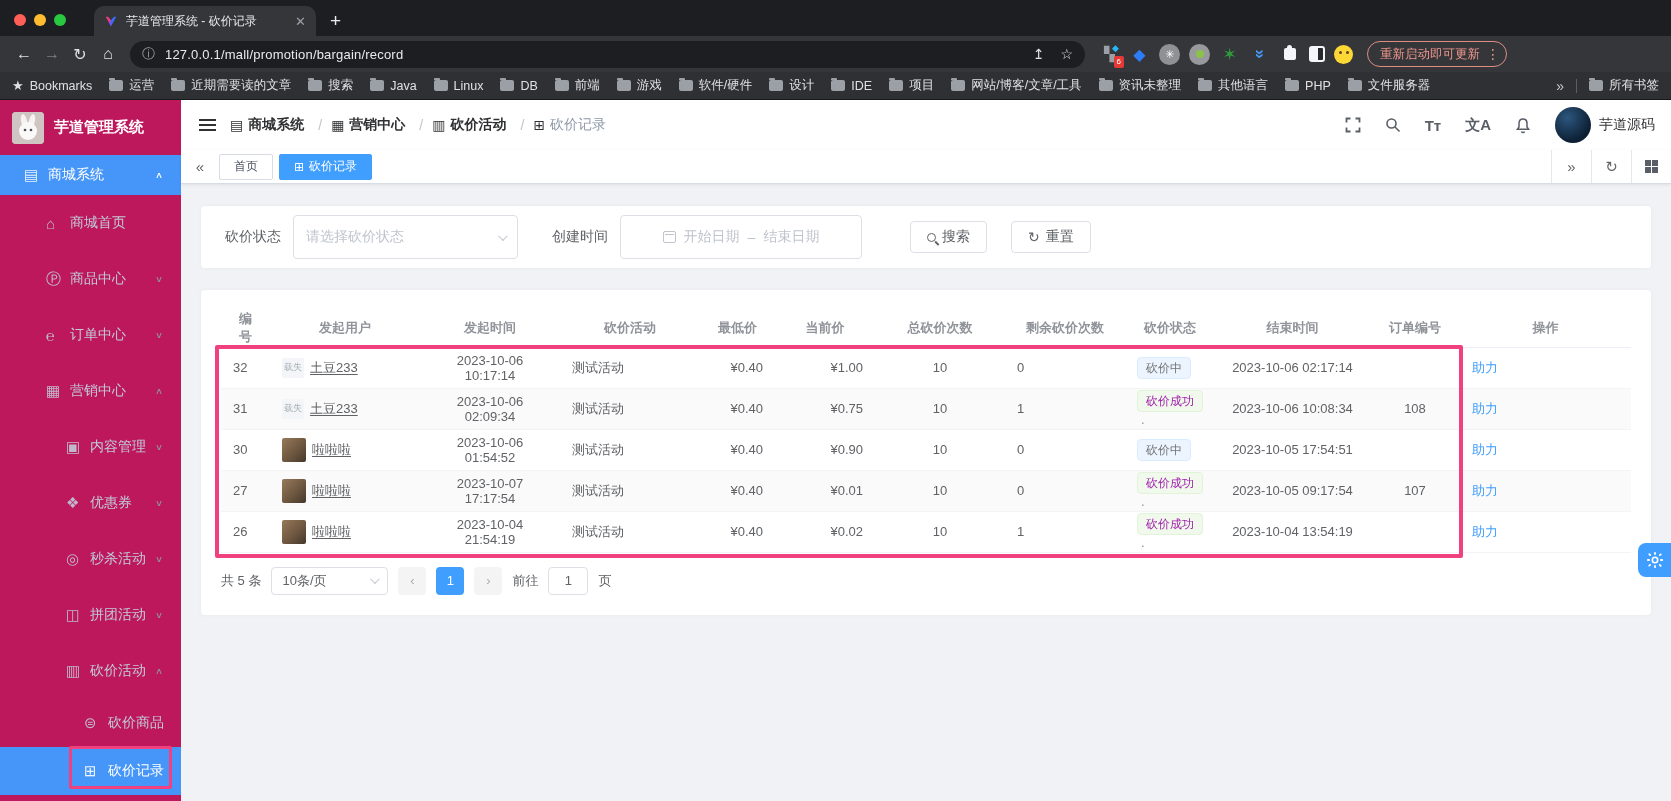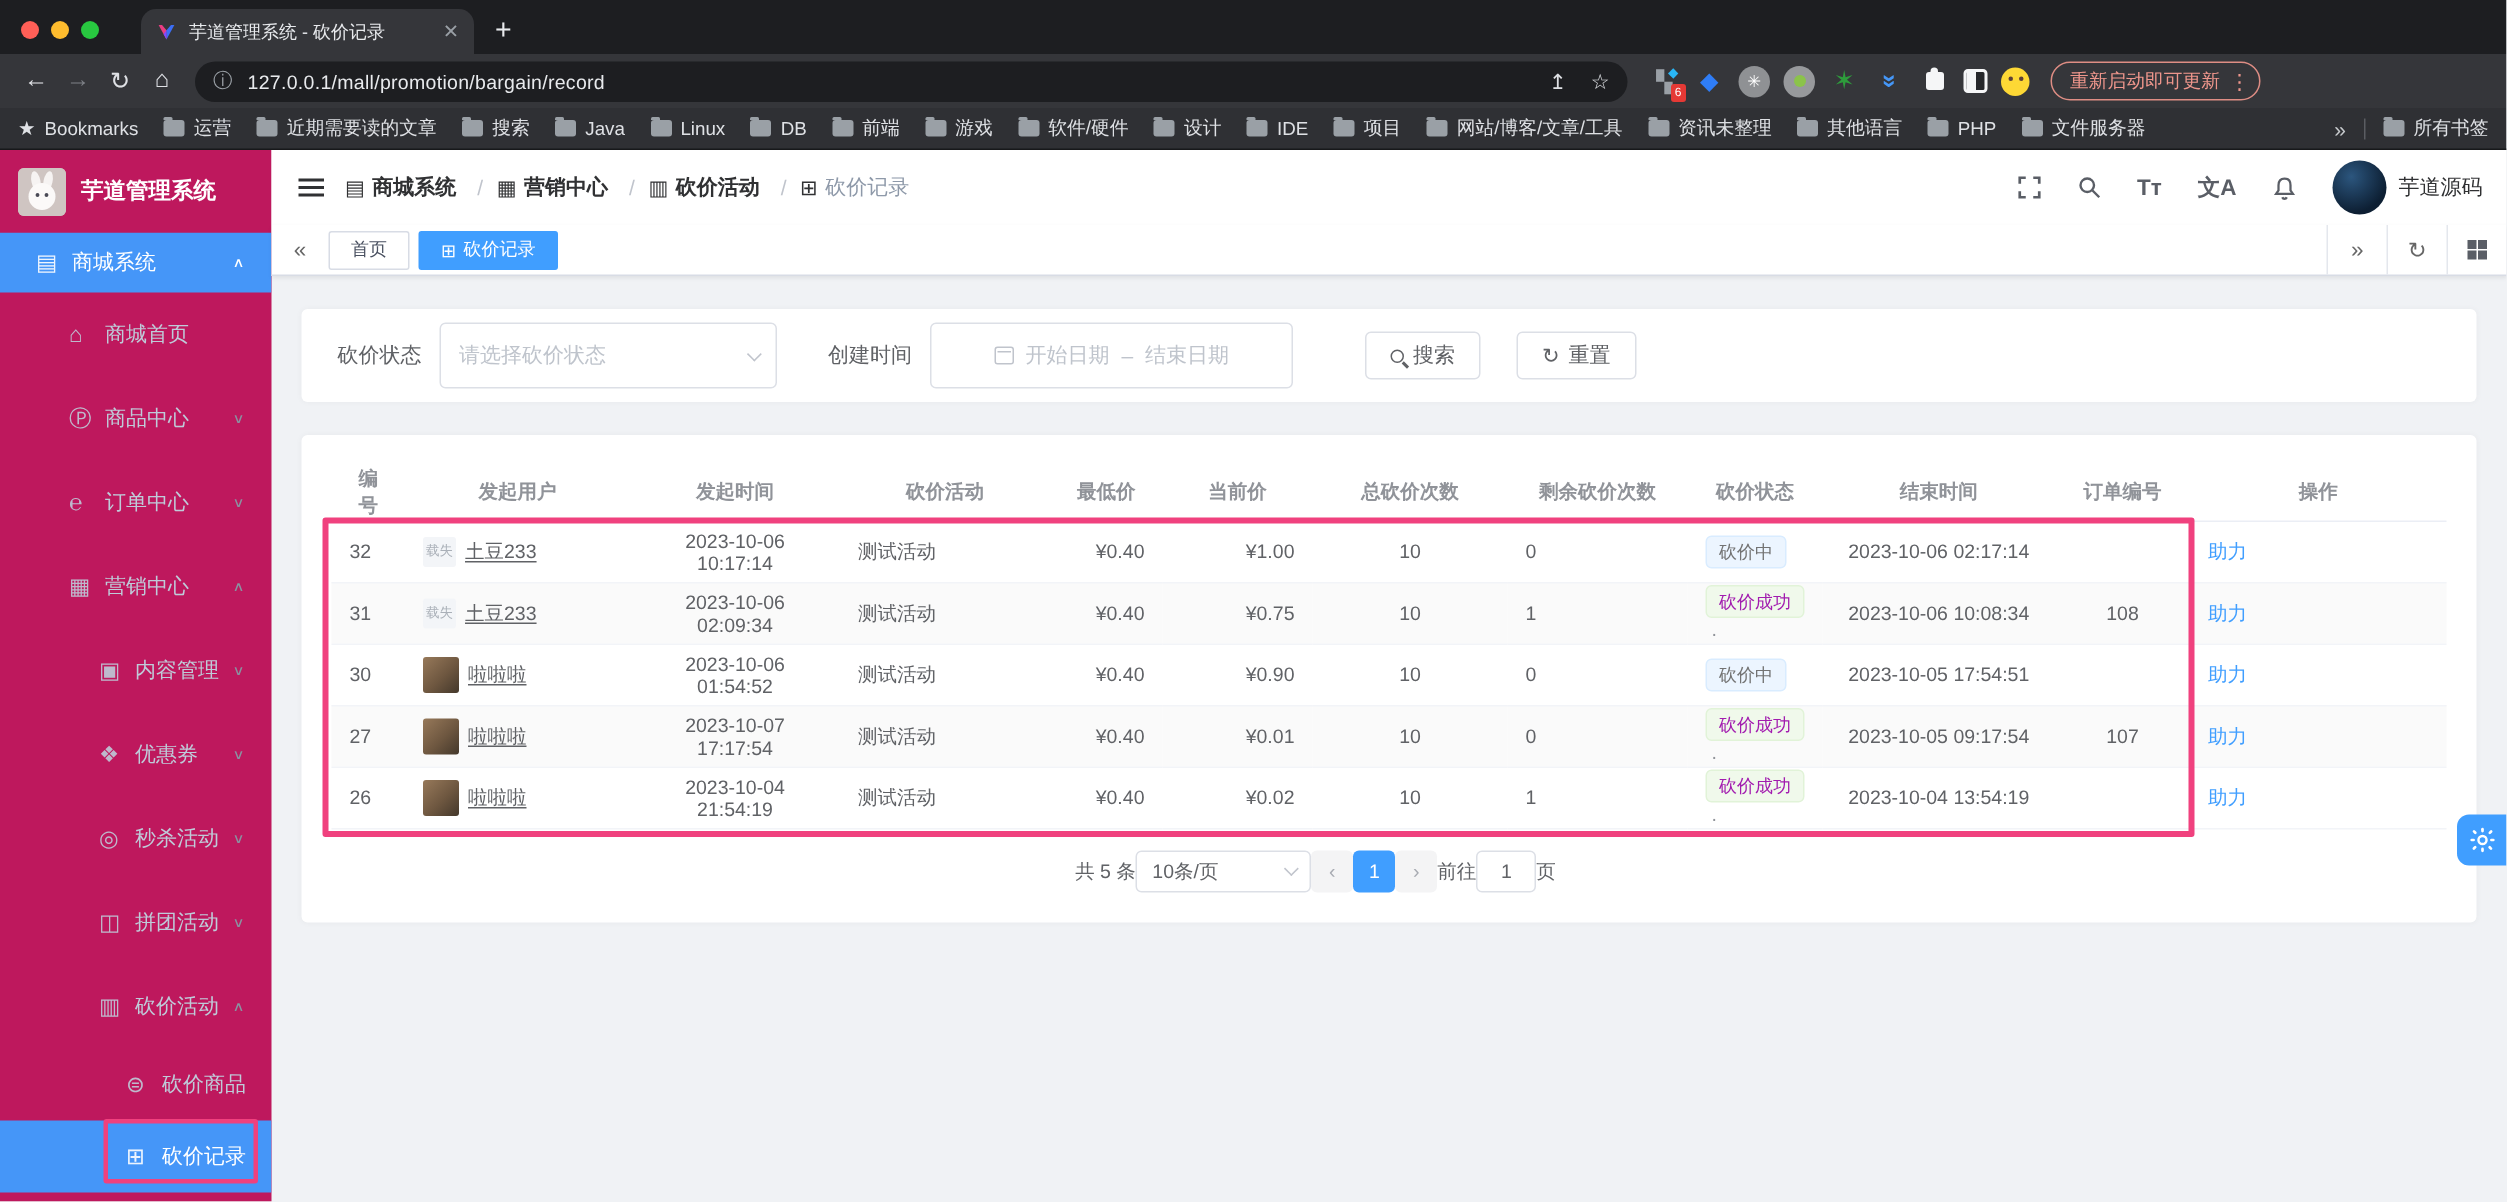--- a/index.html
+++ b/index.html
@@ -128,21 +128,21 @@
   .avatar{flex-shrink:0;border-radius:2px;overflow:hidden;display:flex;align-items:center;justify-content:center;}
   .avatar.broken{width:22px;height:20px;background:#f3f5f8;color:#aab0b8;font-size:9px;line-height:1;}
   .avatar.photo{width:24px;height:24px;background:linear-gradient(135deg,#97795a 0%,#6e5740 55%,#44382b 100%);}
   .uname{text-decoration:underline;text-underline-offset:2px;}
   .badge{display:inline-block;font-size:12px;line-height:20px;padding:0 8px;border-radius:4px;border:1px solid transparent;}
   .badge.processing{background:#ecf5ff;border-color:#d9ecff;color:#737373;}
   .badge.success{background:#f0f9eb;border-color:#e1f3d8;color:#a21caf;}
   .s-dot{color:#909399;margin-left:4px;}
   a.assist{color:#409eff;text-decoration:none;font-size:13px;}
 
-  .pagination{display:flex;align-items:center;justify-content:center;margin-top:14px;padding-right:98px;font-size:13px;color:#606266;}
+  .pagination{display:flex;align-items:center;justify-content:flex-start;margin-top:14px;padding-right:98px;gap:10px;font-size:13px;color:#606266;}
   .pg-select{width:117px;height:28px;border:1px solid #dcdfe6;border-radius:4px;display:flex;align-items:center;justify-content:space-between;padding:0 10px;color:#606266;}
   .pg-btn{width:28px;height:28px;border-radius:4px;background:#f4f4f5;color:#a8abb2;display:flex;align-items:center;justify-content:center;font-size:13px;}
   .pg-page{width:28px;height:28px;border-radius:4px;background:#409eff;color:#fff;display:flex;align-items:center;justify-content:center;font-size:13px;}
   .pg-goto-input{width:40px;height:28px;border:1px solid #dcdfe6;border-radius:4px;text-align:center;font-size:13px;color:#606266;font-family:inherit;}
 
   
   .anno{position:absolute;border:4px solid #f0417e;border-radius:2px;pointer-events:none;z-index:50;}
   .anno-table{left:215px;top:345px;width:1248px;height:213px;}
   .anno-sidebar{left:69px;top:746px;width:103px;height:43px;border-width:3px;}
   .gear-fab{position:absolute;right:0;top:543px;width:33px;height:34px;background:#409eff;border-radius:8px 0 0 8px;display:flex;align-items:center;justify-content:center;z-index:40;}

